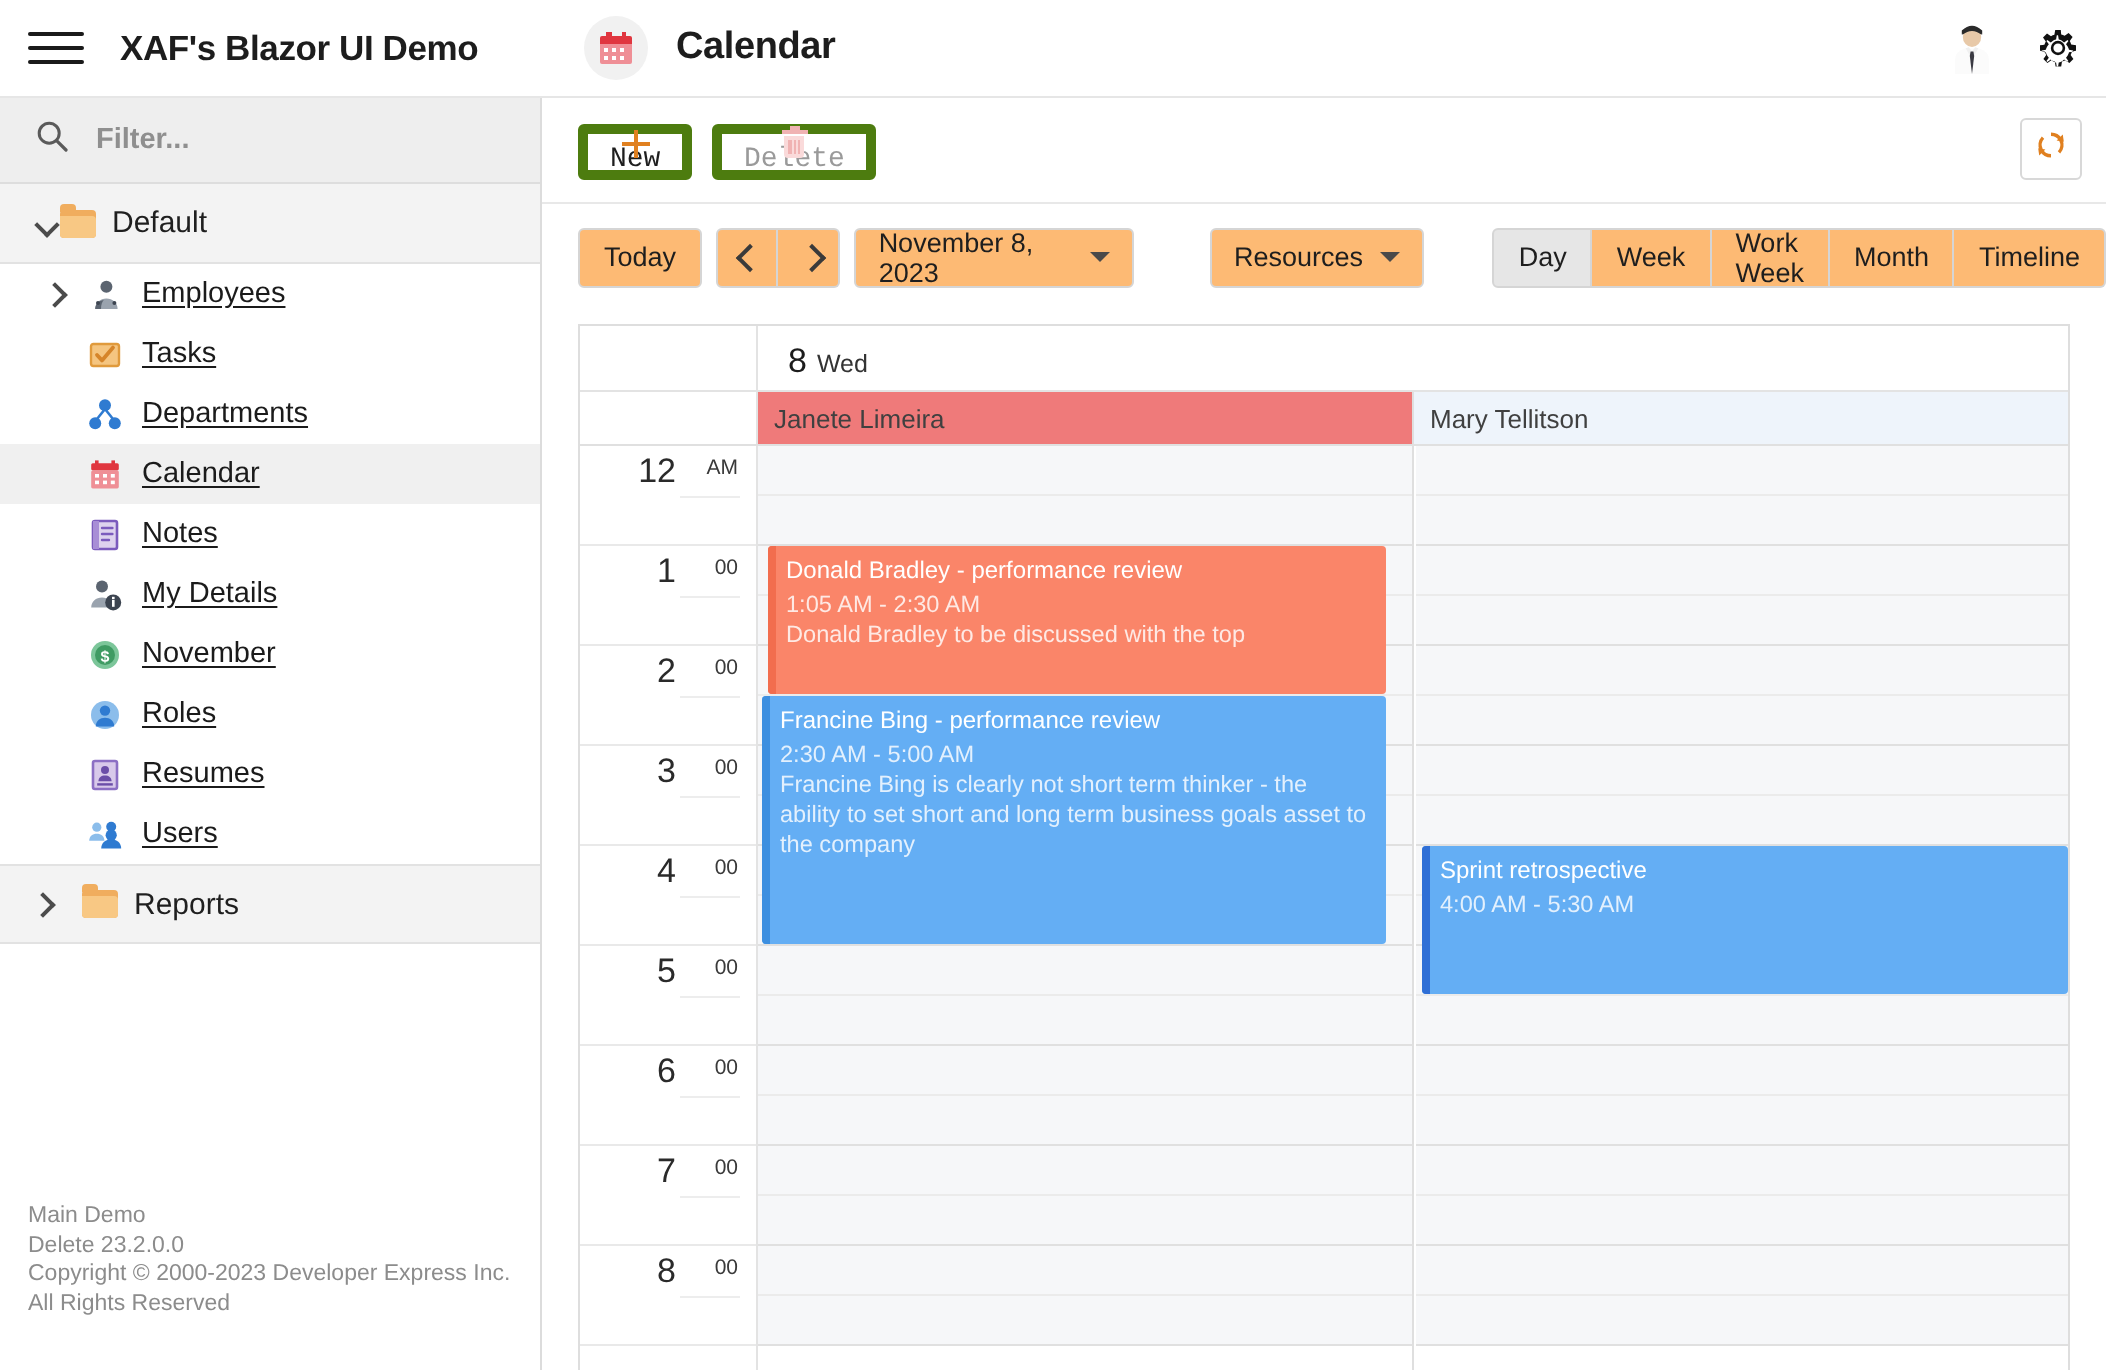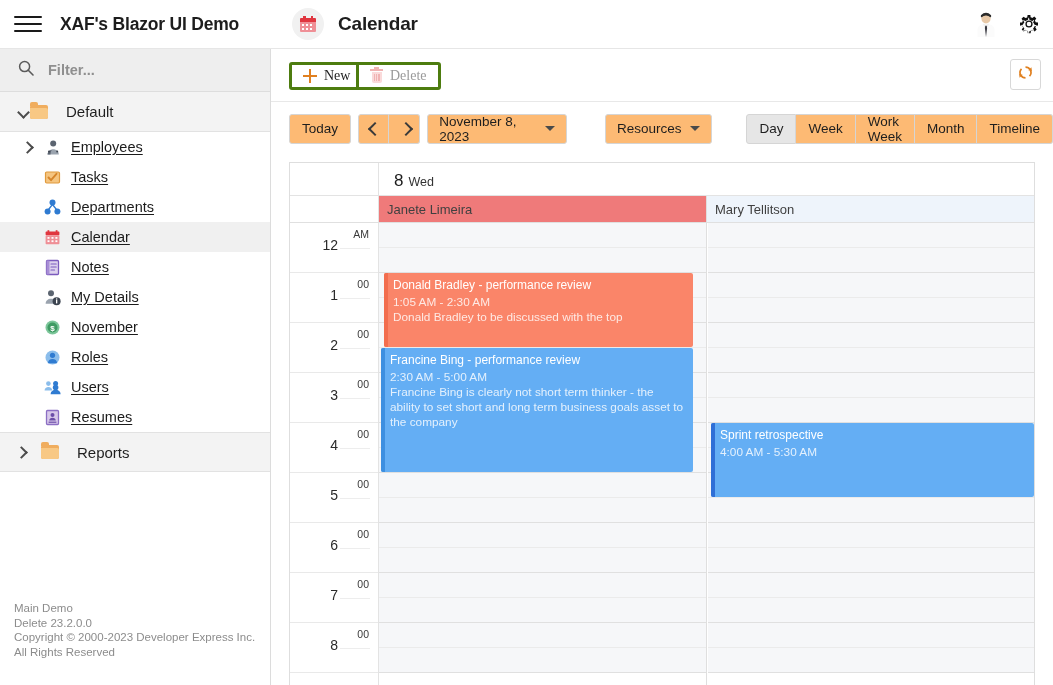--- a/index.html
+++ b/index.html
@@ -63,21 +63,21 @@
     border: 0; background: transparent; outline: none; margin-left: 14px;
     font-size: 14.5px; color: #3d3d3d; font-family: "Liberation Sans", sans-serif; width: 200px; font-weight: bold;
   }
   .filter-input::placeholder { color: #8f8f8f; }
 
   .nav-group-head {
     height: 40px; display: flex; align-items: center; padding-left: 16px;
     background: #f3f3f3; border-bottom: 1px solid #e2e2e2; cursor: pointer;
   }
   .nav-group-head.reports { border-top: 1px solid #e2e2e2; }
-  .nav-group-label { font-size: 15px; color: #1f1f1f; margin-left: 18px; }
+  .nav-group-label { font-size: 15px; color: #1f1f1f; margin-left: 8px; }
   .chev { width: 14px; height: 14px; flex: none; position: relative; }
   .chev::before {
     content: ""; position: absolute; left: 3px; top: 3px;
     width: 7px; height: 7px; border-right: 2px solid #4b4b4b; border-bottom: 2px solid #4b4b4b;
   }
   .chev.down::before { transform: rotate(45deg); }
   .chev.right::before { transform: rotate(-45deg); left: 1px; }
   .folder {
     width: 18px; height: 14px; background: #f0ad5e; border-radius: 2px; position: relative; flex: none;
   }
@@ -99,23 +99,24 @@
 
   .sb-footer {
     position: absolute; left: 14px; bottom: 26px; font-size: 11.5px; color: #8c8c8c; line-height: 14.5px;
   }
 
   
   .content { position: absolute; left: 271px; top: 49px; width: 782px; height: 636px; background: #fff; }
 
   .cmd-bar { position: relative; height: 53px; border-bottom: 1px solid #e8e8e8; }
   .btn {
-    position: absolute; border: 3px solid #4d7c0f; background: #fff; border-radius: 3px;
+    position: absolute; border: 5px solid #4d7c0f; background: #fff; border-radius: 3px;
     display: flex; align-items: center; justify-content: center; cursor: pointer;
-    font-family: Liberation Serif, serif;
+    font-family: Liberation Mono, monospace;
+    flex-direction: column;
   }
   .btn-new { left: 18px; top: 13px; height: 28px; padding: 0 11px; gap: 7px; }
   .btn-del { left: 85px; top: 13px; height: 28px; padding: 0 11px; gap: 7px; }
   .btn-lbl { font-size: 14px; color: #1e1e1e; }
   .btn-lbl.dim { color: #9a9a9a; }
   .plus { width: 14px; height: 14px; position: relative; }
   .plus::before, .plus::after { content: ""; position: absolute; background: #e08020; }
   .plus::before { left: 6px; top: 0; width: 2px; height: 14px; }
   .plus::after { left: 0; top: 6px; width: 14px; height: 2px; }
   .trash { width: 13px; height: 14px; position: relative; }
@@ -170,21 +171,21 @@
   .res-cell { display: flex; align-items: center; padding-left: 8px; font-size: 13px; color: #404040;
     border-right: 1px solid #dfdfdf; }
 
   .grid-body { position: relative; height: 462px; }
   .timecol {
     position: absolute; left: 0; top: 0; width: 89px; height: 100%;
     border-right: 1px solid #e3e3e3; background: #fff;
   }
   .tslot { height: 50px; position: relative; border-bottom: 1px solid #e9e9e9; }
   .tslot .half { position: absolute; left: 50px; right: 8px; top: 25px; border-bottom: 1px solid #ededed; }
-  .tslot .hr { position: absolute; right: 40px; top: 14px; font-size: 14px; color: #2a2a2a; }
+  .tslot .hr { position: absolute; right: 40px; top: 3px; font-size: 17px; color: #2a2a2a; }
   .tslot .mn { position: absolute; right: 9px; top: 5px; font-size: 10.5px; color: #3a3a3a; }
 
   .rescol { position: absolute; top: 0; height: 100%; }
   .rescol .cells { position: absolute; inset: 0; }
   .cellrow { height: 25px; border-bottom: 1px solid #ebebeb; background: #f6f7f9; }
   .cellrow.hr-end { border-bottom: 1px solid #e0e0e0; }
 
   .appt {
     position: absolute; border-radius: 2px; overflow: hidden; cursor: pointer;
     padding: 5px 7px 0 9px; color: #fff;
@@ -366,40 +367,40 @@
         <circle cx="8.5" cy="6.3" r="2.6" fill="#2f7bd1"></circle>
         <path d="M3.9 14.2c0-2.8 2.1-4.3 4.6-4.3s4.6 1.5 4.6 4.3z" fill="#2f7bd1"></path>
       </svg>
     </span>
     <span class="nav-label">Roles</span>
   </div>
 
   <div class="nav-item">
     <span class="nav-ico">
       <svg width="17" height="17" viewBox="0 0 17 17">
+        <rect x="2.5" y="1.5" width="12" height="14" rx="1" fill="#d8c9ea" stroke="#8c6fc4" stroke-width="1.3"></rect>
+        <circle cx="8.5" cy="6" r="2" fill="#6b4ea8"></circle>
+        <path d="M5.2 11.6c0-1.9 1.5-2.9 3.3-2.9s3.3 1 3.3 2.9z" fill="#6b4ea8"></path>
+        <rect x="4.6" y="12.6" width="7.8" height="1.2" fill="#6b4ea8"></rect>
+      </svg>
+    </span>
+    <span class="nav-label">Resumes</span>
+  </div>
+
+  <div class="nav-item">
+    <span class="nav-ico">
+      <svg width="17" height="17" viewBox="0 0 17 17">
         <circle cx="4.4" cy="4.6" r="2.3" fill="#8bbdeb"></circle>
         <path d="M0.6 11.4c0-2.3 1.7-3.5 3.8-3.5s3.8 1.2 3.8 3.5z" fill="#8bbdeb"></path>
         <circle cx="11.6" cy="4.4" r="2.5" fill="#2f7bd1"></circle>
         <path d="M6.6 15.2c0-2.9 2.2-4.5 5-4.5s5 1.6 5 4.5z" fill="#2f7bd1"></path>
         <circle cx="11.6" cy="8.6" r="2.8" fill="#2f7bd1"></circle>
       </svg>
     </span>
     <span class="nav-label">Users</span>
-  </div>
-
-  <div class="nav-item">
-    <span class="nav-ico">
-      <svg width="17" height="17" viewBox="0 0 17 17">
-        <rect x="2.5" y="1.5" width="12" height="14" rx="1" fill="#d8c9ea" stroke="#8c6fc4" stroke-width="1.3"></rect>
-        <circle cx="8.5" cy="6" r="2" fill="#6b4ea8"></circle>
-        <path d="M5.2 11.6c0-1.9 1.5-2.9 3.3-2.9s3.3 1 3.3 2.9z" fill="#6b4ea8"></path>
-        <rect x="4.6" y="12.6" width="7.8" height="1.2" fill="#6b4ea8"></rect>
-      </svg>
-    </span>
-    <span class="nav-label">Resumes</span>
   </div>
 
   <div class="nav-group-head reports">
     <span class="chev right"></span>
     <span class="folder" style="margin-left:11px"></span>
     <span class="nav-group-label">Reports</span>
   </div>
 
   <div class="sb-footer">
     <div>Main Demo</div>

